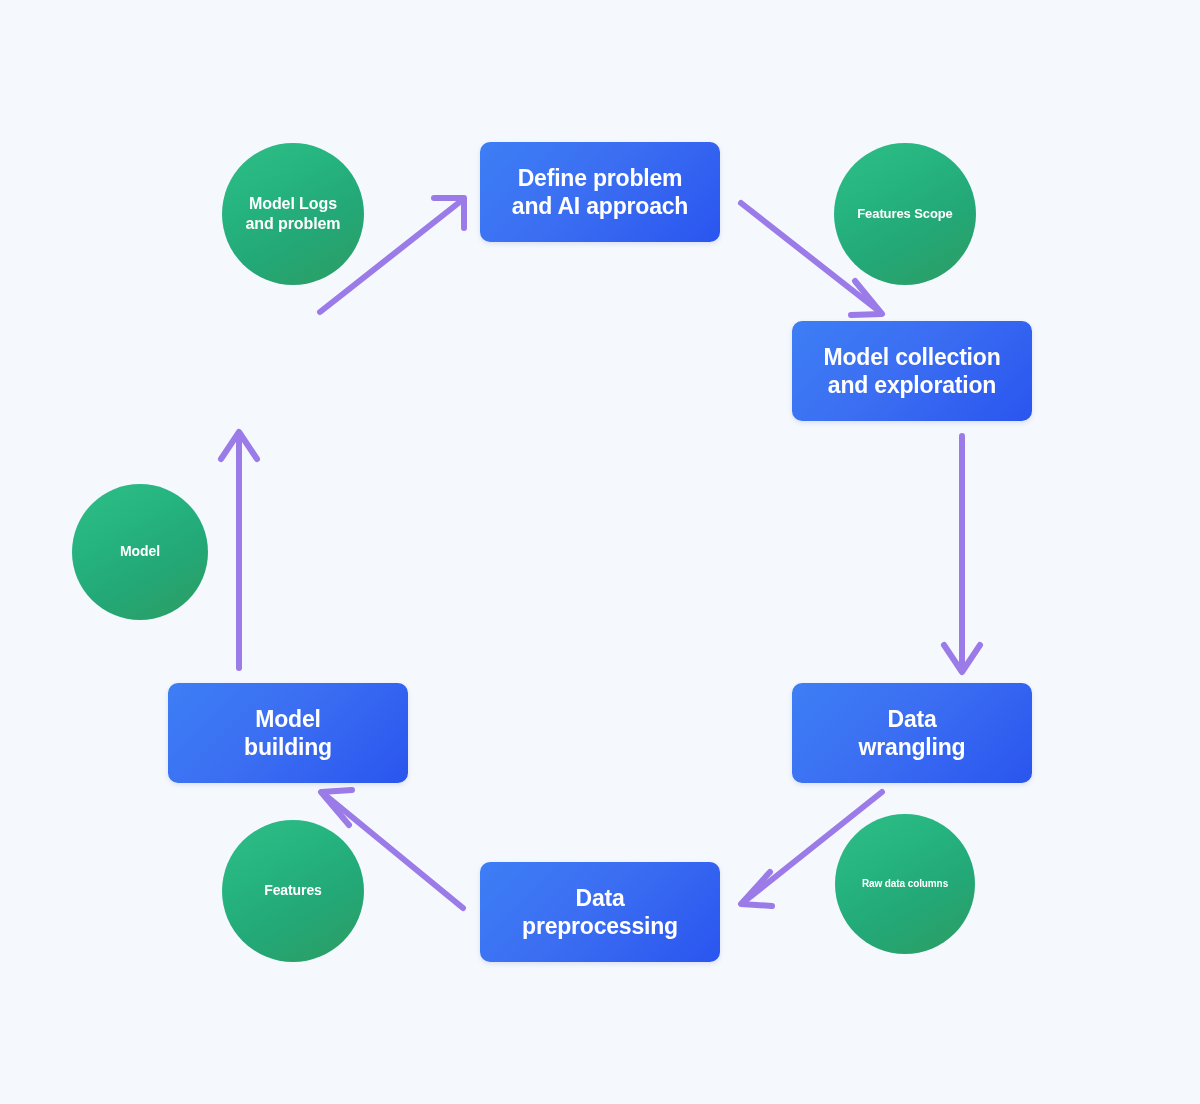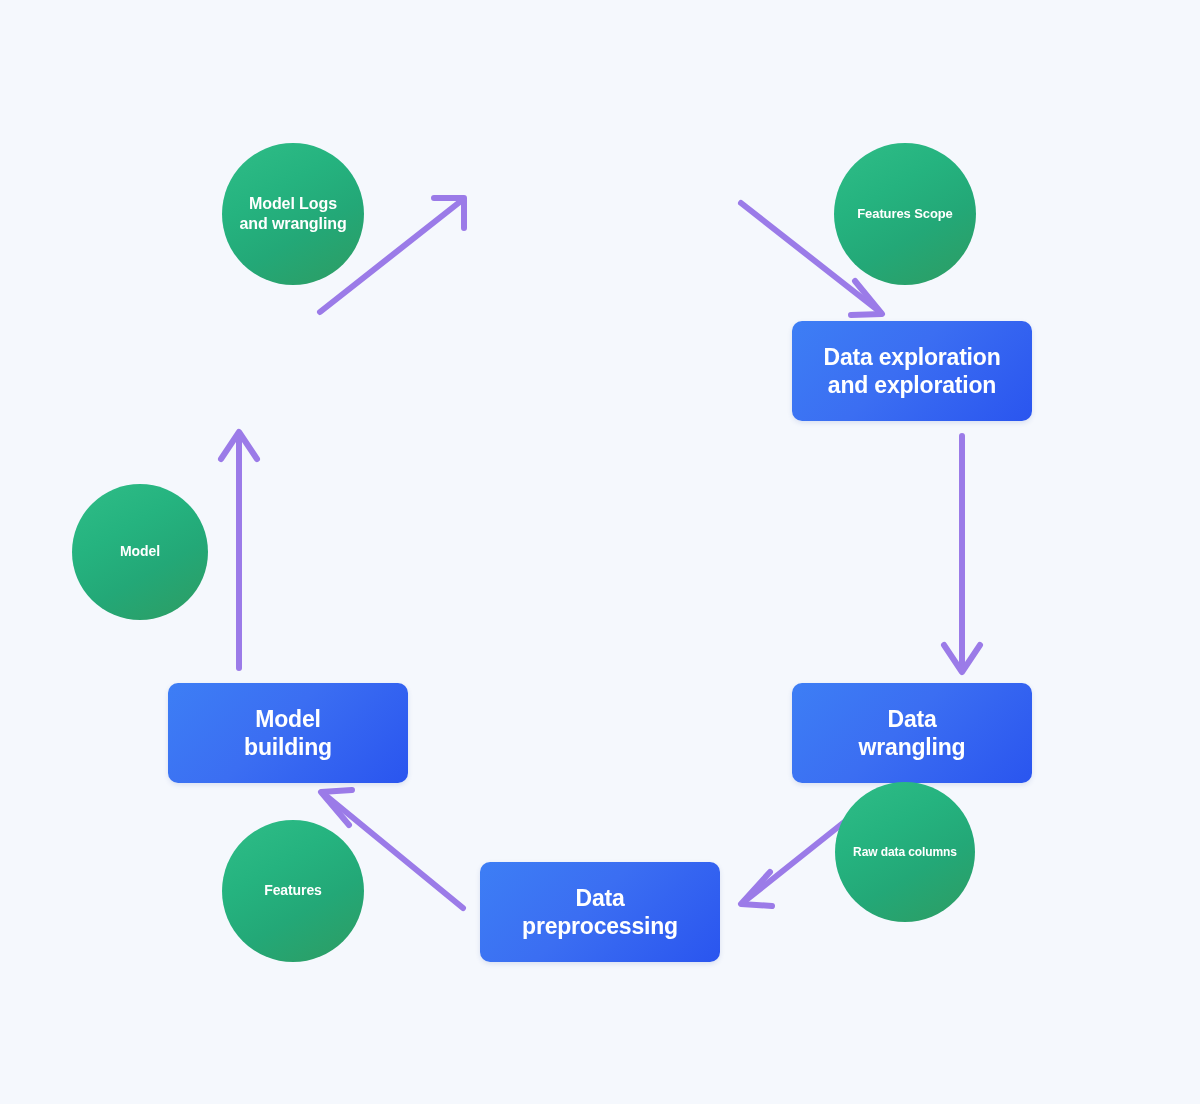--- a/index.html
+++ b/index.html
@@ -95,39 +95,41 @@
       </g>
 
       <g>
         <line x1="320" y1="312" x2="461" y2="201"></line>
         <polyline points="434,198 464,198 464,228"></polyline>
       </g>
 
     </g>
   </svg>
 
+  <div class="node-box" style="left:480px; top:142px; width:240px; height:100px; font-size:23px;">Define problem
+and AI approach</div>
 
-  <div class="node-box" style="left:792px; top:321px; width:240px; height:100px; font-size:23px;">Data exploration
+  <div class="node-box" style="left:792px; top:321px; width:240px; height:100px; font-size:23px;">Model collection
 and exploration</div>
 
   <div class="node-box" style="left:792px; top:683px; width:240px; height:100px; font-size:23px;">Data
 wrangling</div>
 
   <div class="node-box" style="left:480px; top:862px; width:240px; height:100px; font-size:23px;">Data
 preprocessing</div>
 
   <div class="node-box" style="left:168px; top:683px; width:240px; height:100px; font-size:23px;">Model
 building</div>
 
 
   <div class="node-circle" style="left:222px; top:143px; width:142px; height:142px; font-size:16px;">Model Logs
-and wrangling</div>
+and problem</div>
 
   <div class="node-circle" style="left:834px; top:143px; width:142px; height:142px; font-size:13px;">Features Scope</div>
 
 
-  <div class="node-circle" style="left:835px; top:782px; width:140px; height:140px; font-size:12px;">Raw data columns</div>
+  <div class="node-circle" style="left:835px; top:814px; width:140px; height:140px; font-size:10px;">Raw data columns</div>
 
   <div class="node-circle" style="left:222px; top:820px; width:142px; height:142px; font-size:14px;">Features</div>
 
   <div class="node-circle" style="left:72px; top:484px; width:136px; height:136px; font-size:14px;">Model</div>
 
 </div>
 
 </body></html>

